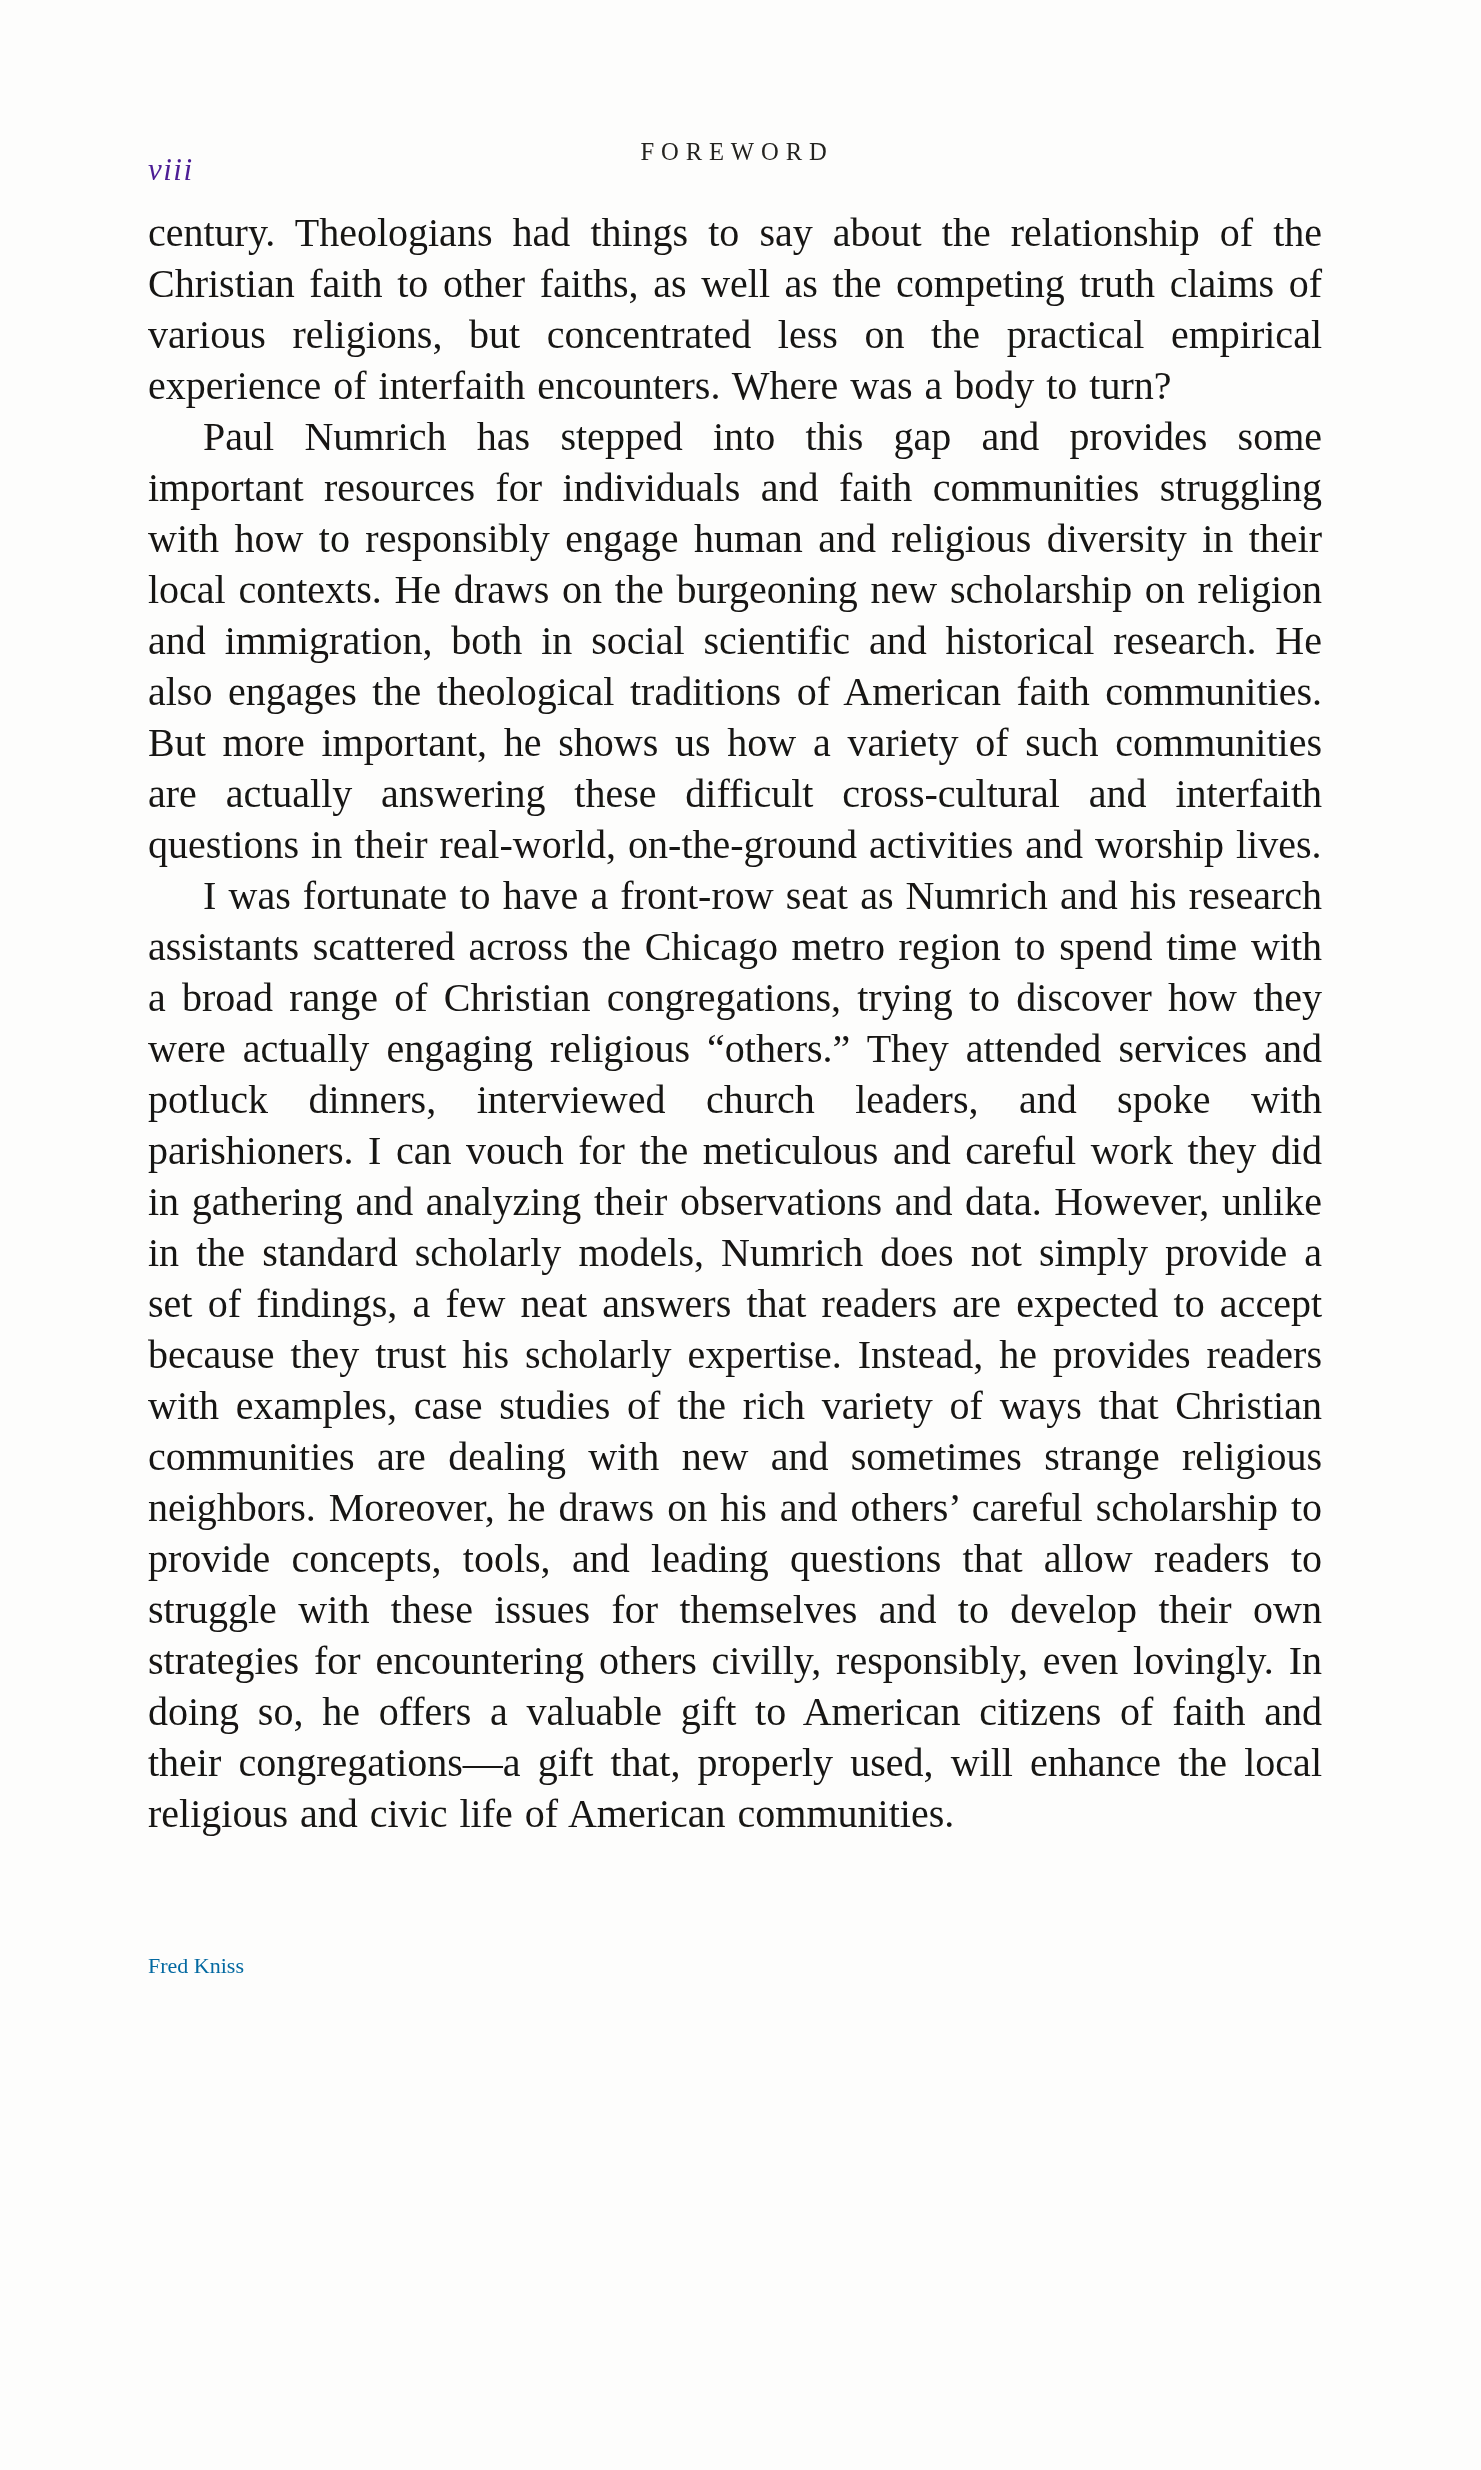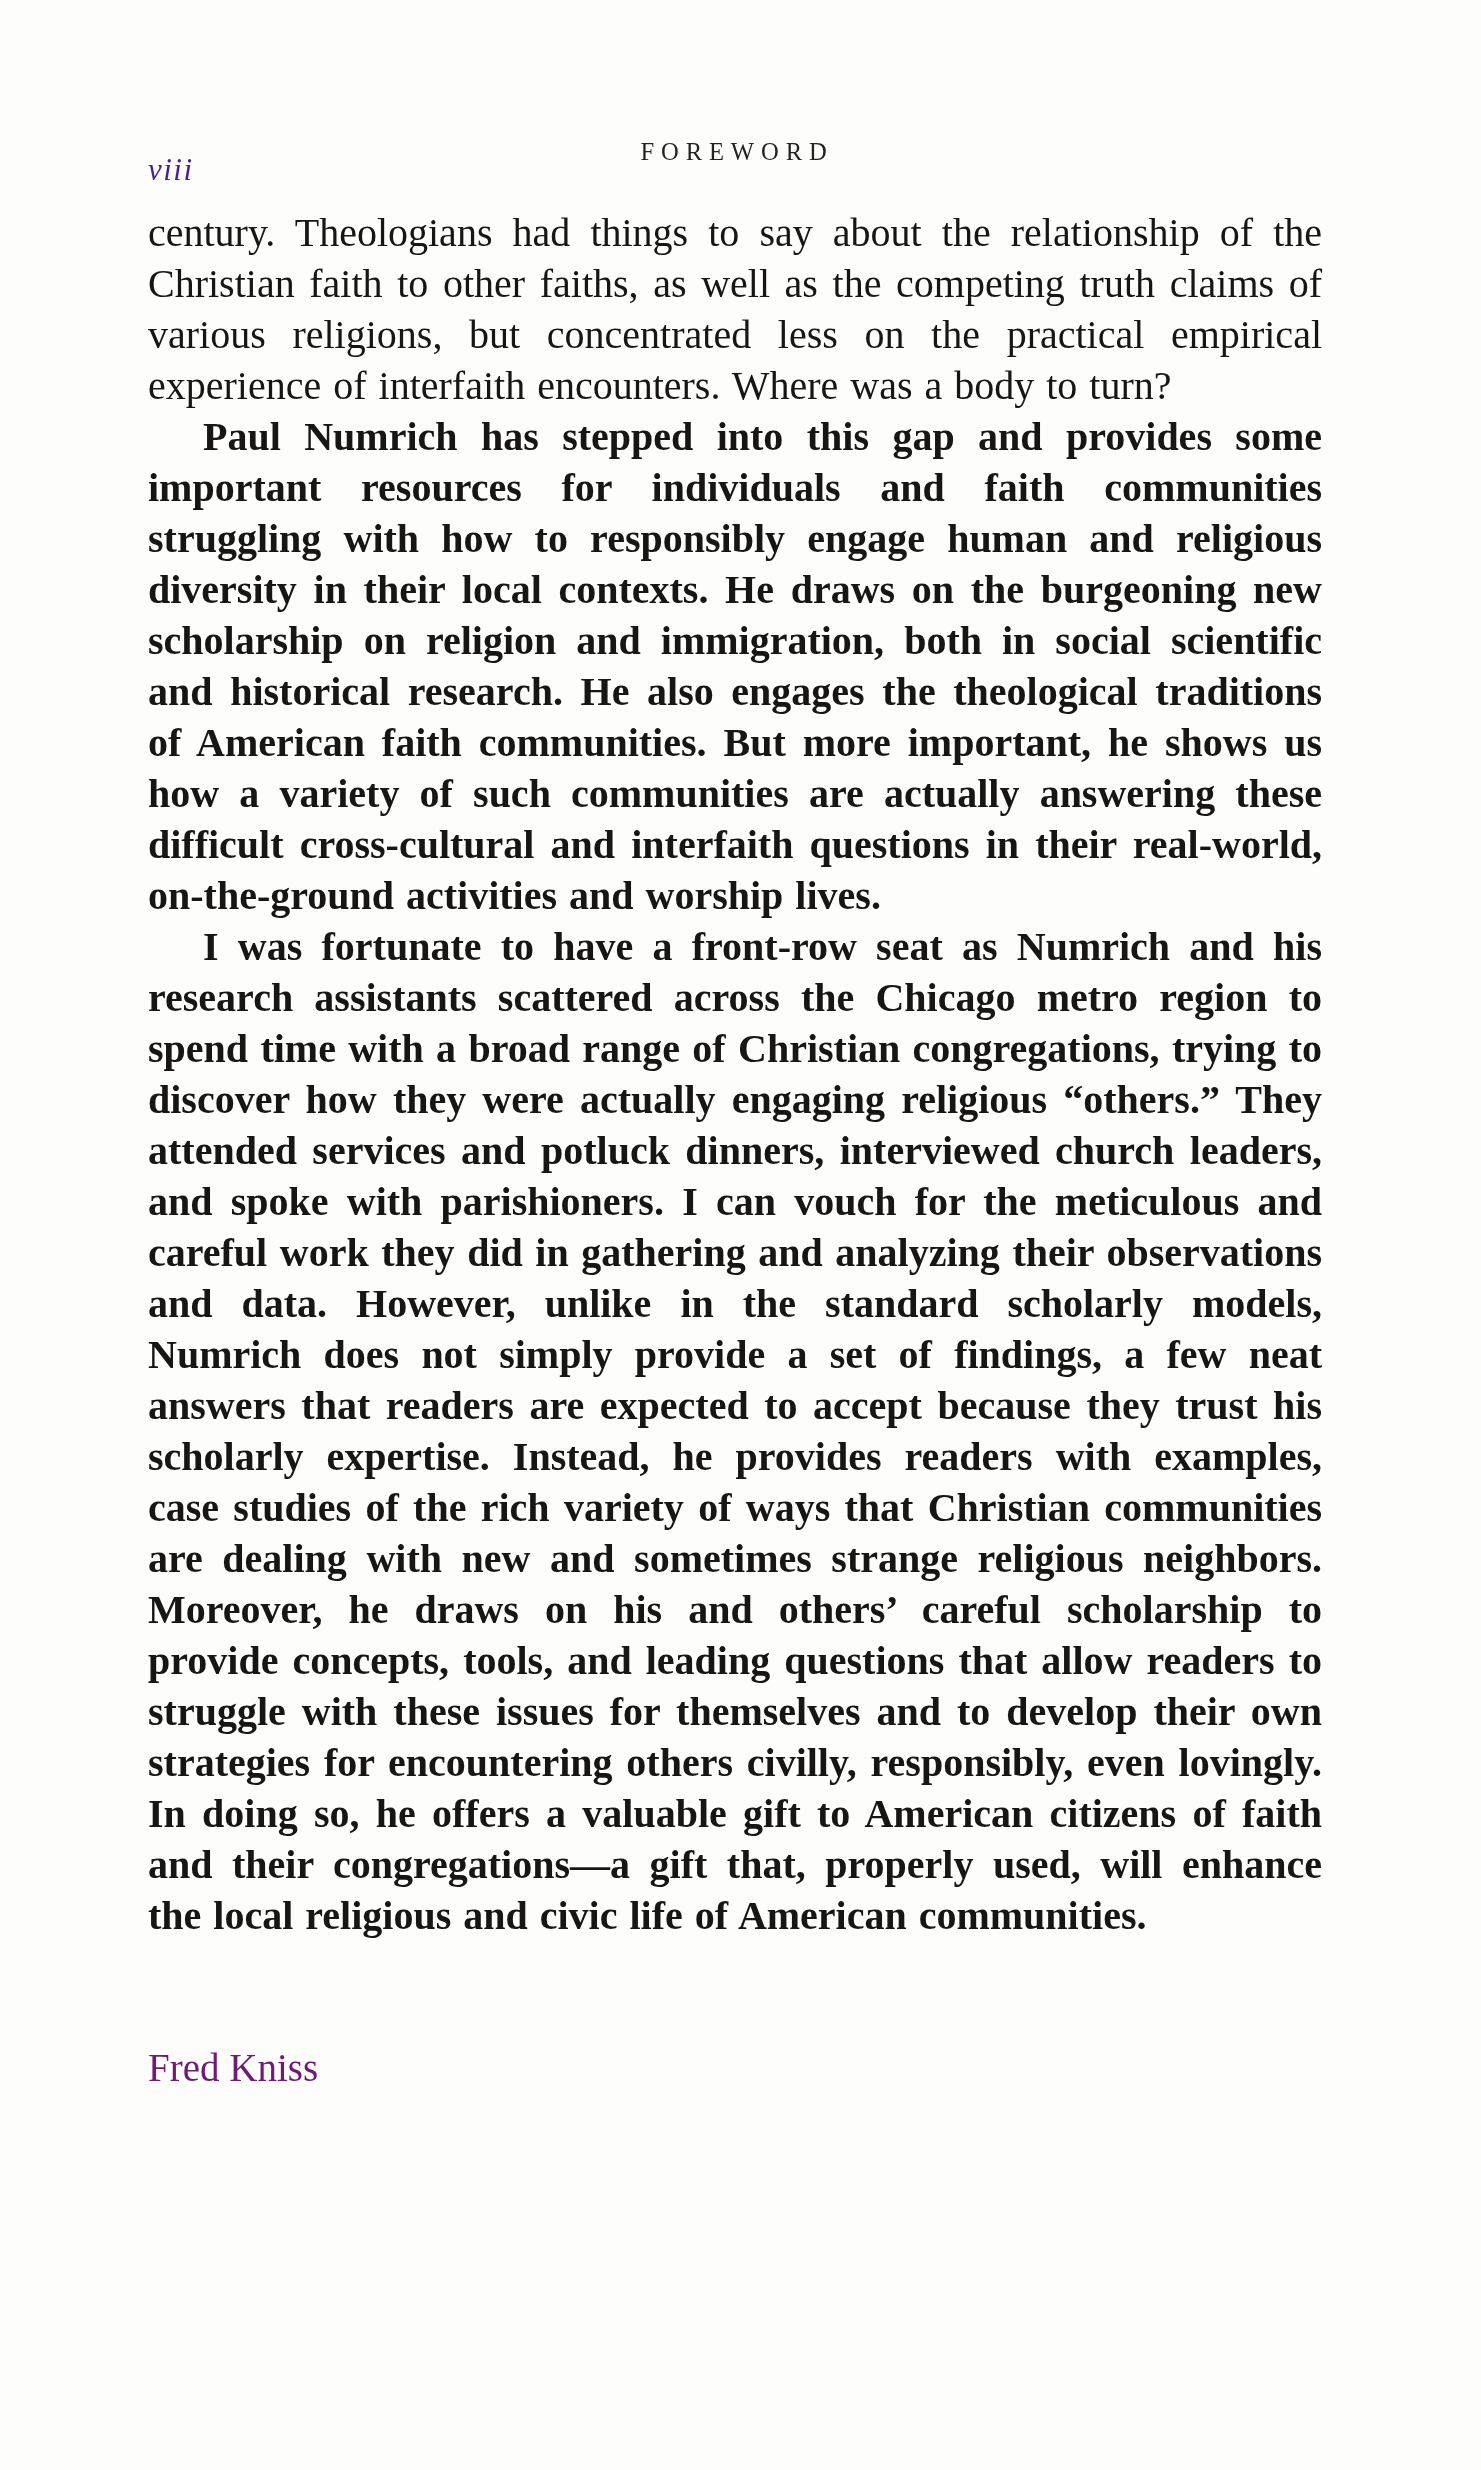--- a/index.html
+++ b/index.html
@@ -54,27 +54,26 @@
   }
   .body-text p {
     margin: 0;
     font-size: 40px;
     line-height: 51px;
     text-align: justify;
     word-spacing: 2px;
   }
   .body-text p.indent {
     text-indent: 55px;
-    font-weight: bold;
   }
   .signature {
     margin-top: 99px;
-    font-size: 39px;
+    font-size: 22px;
     line-height: 56px;
-    color: #701a75;
+    color: #0369a1;
   }
 </style>
 </head>
 <body>
 
 <div class="page">
 
   <div class="header">
     <span class="running-head">FOREWORD</span>
     <span class="page-number">viii</span>

